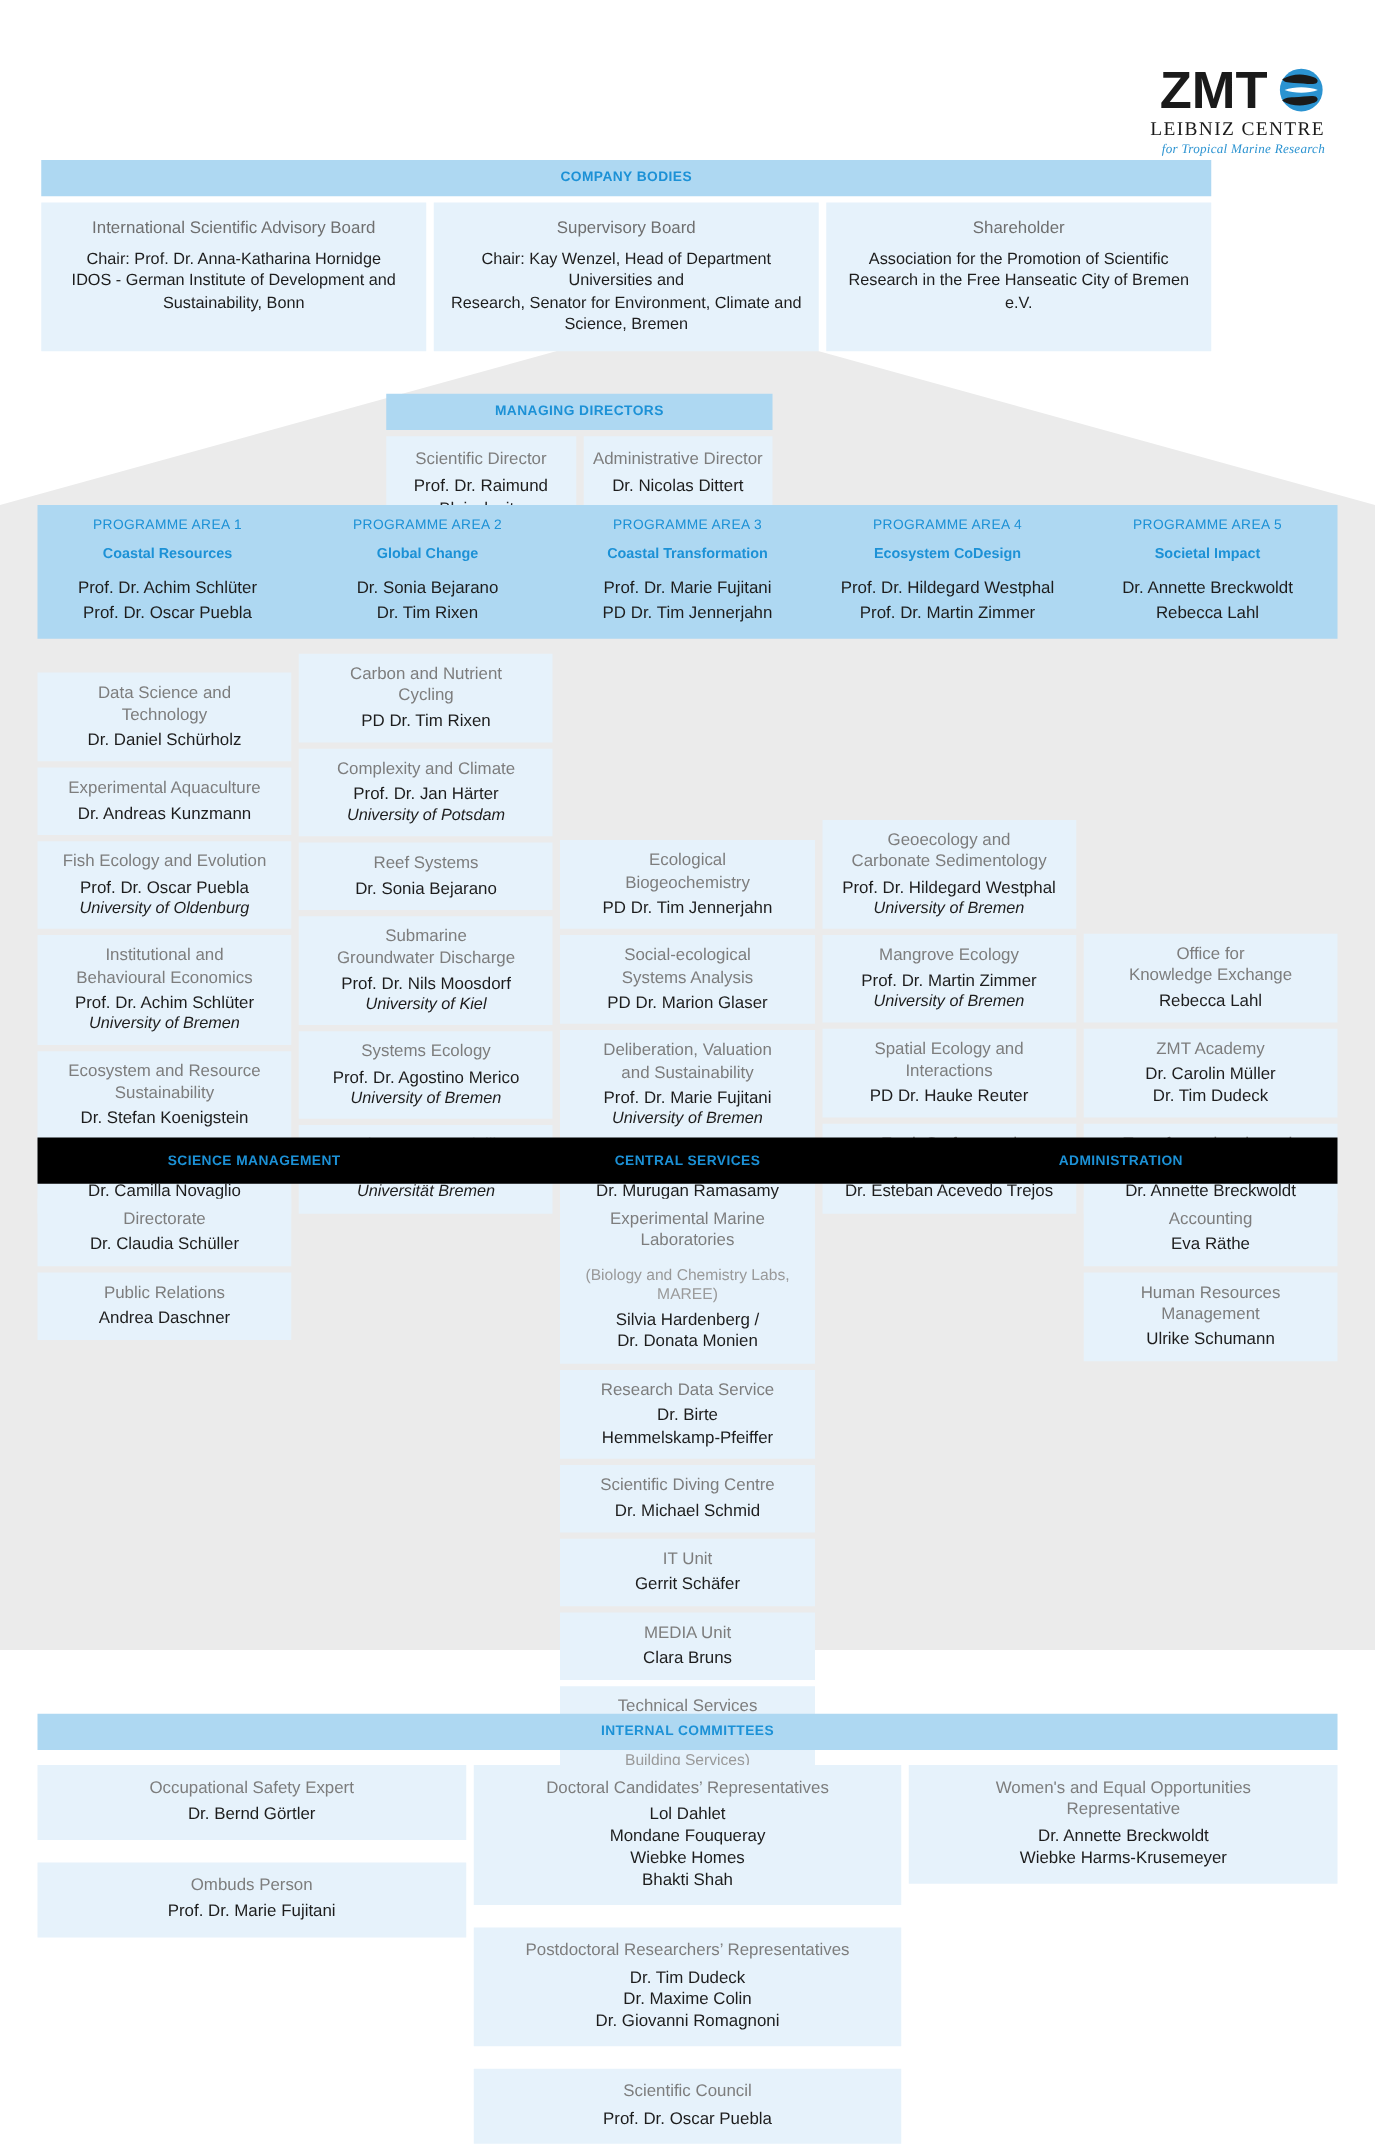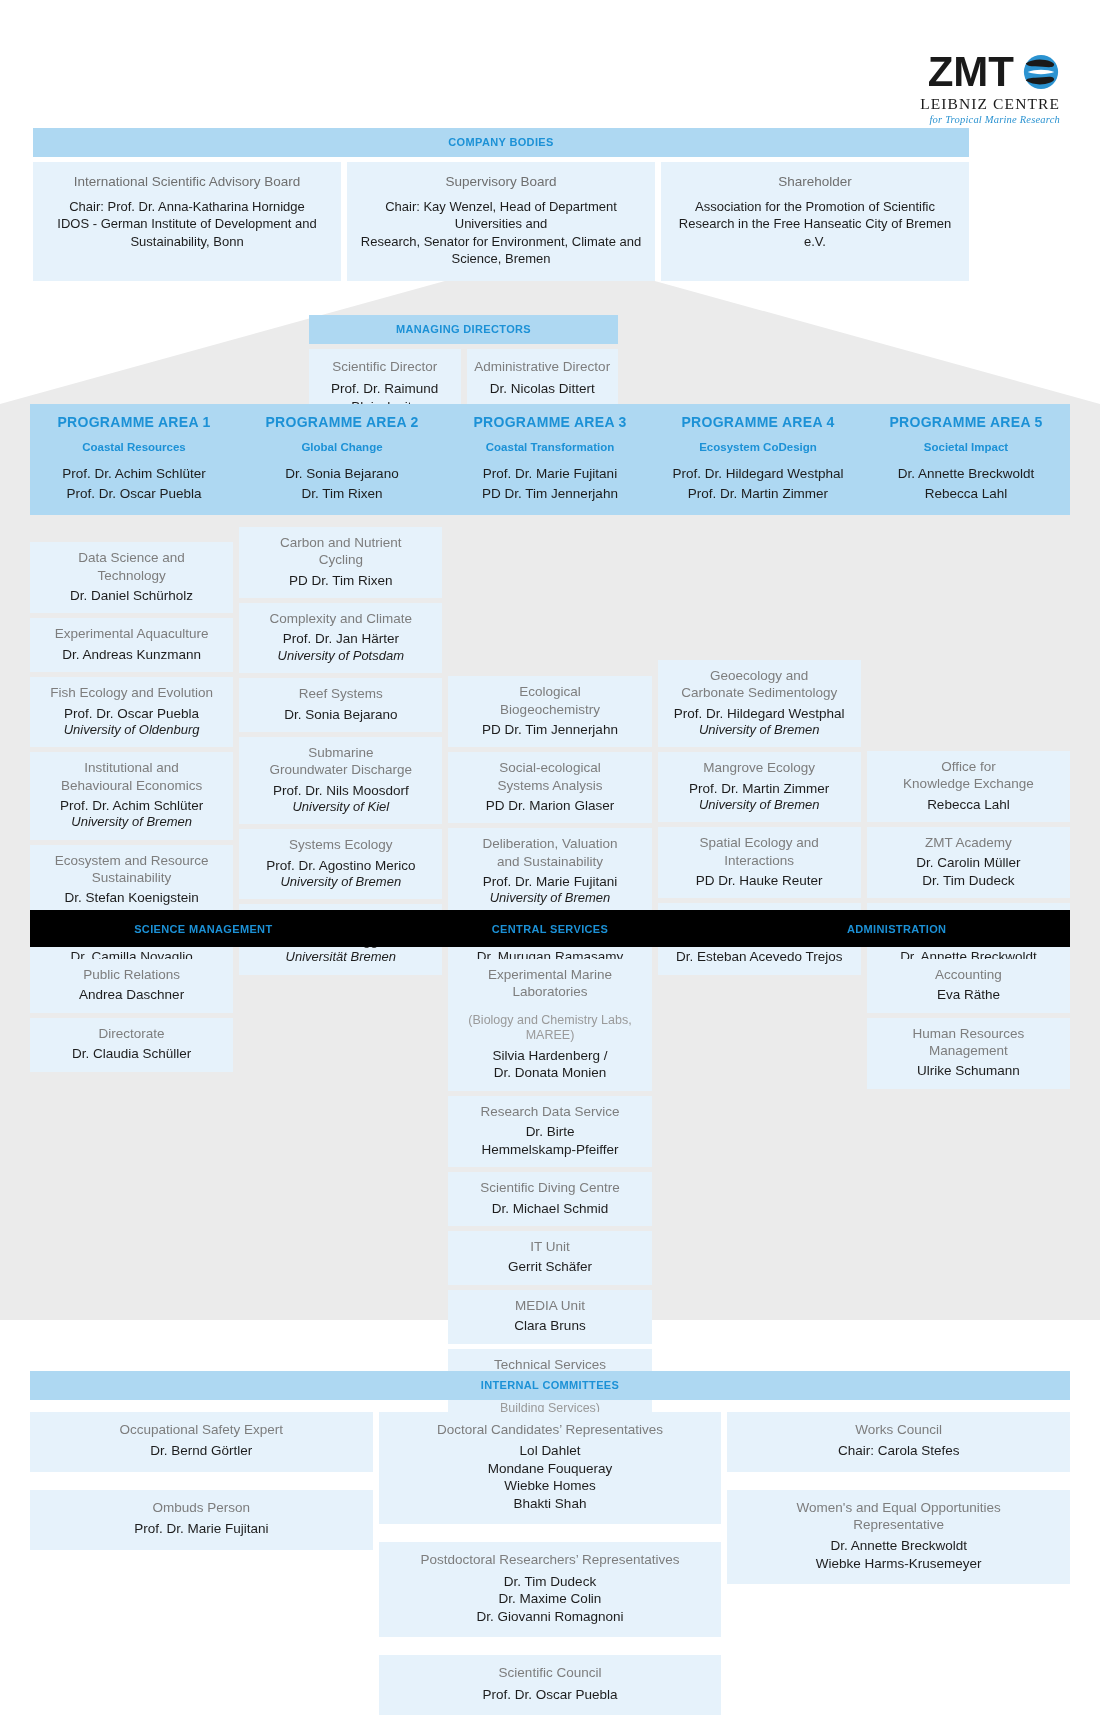--- a/index.html
+++ b/index.html
@@ -94,21 +94,21 @@
   .md-row { display: flex; gap: 6px; margin-top: 5px; }
   .md-row .card { flex: 1 1 0; padding: 9px 6px 12px 6px; }
   .md-row .card .t { font-size: 13.5px; }
   .md-row .card .n { font-size: 13.5px; margin-top: 5px; }
 
   
   .sec-pa { position: absolute; left: 30px; top: 404px; width: 1040px; z-index: 2; }
   .pa-header { background: #aed8f2; display: flex; padding: 10px 0 12px 0; }
   .pa-header .pa-col { flex: 1 1 0; text-align: center; padding: 0 6px; }
   .pa-header .pa-num {
-    color: #1c91d6; font-size: 14px; font-weight: 700; letter-spacing: .3px;
+    color: #1c91d6; font-size: 11px; font-weight: 400; letter-spacing: .3px;
   }
   .pa-header .pa-name {
     color: #1c91d6; font-size: 11.5px; font-weight: 700; margin-top: 11px;
   }
   .pa-header .pa-lead {
     color: #1d1d1d; font-size: 13.5px; margin-top: 11px; line-height: 1.45;
   }
 
   .pa-body { display: flex; gap: 6px; margin-top: 12px; align-items: flex-end; }
   .pa-body .pa-colbody { flex: 1 1 0; display: flex; flex-direction: column; gap: 5px; }
@@ -337,26 +337,26 @@
     <div class="sv-cell">
       <span>CENTRAL SERVICES</span>
     </div>
     <div class="sv-cell">
       <span>ADMINISTRATION</span>
     </div>
   </div>
   <div class="sv-body">
     <div class="sv-col" id="sv-sm">
         <div class="card">
+          <div class="t">Directorate</div>
+          <div class="n">Dr. Claudia Schüller</div>
+        </div>
+        <div class="card">
           <div class="t">Public Relations</div>
           <div class="n">Andrea Daschner</div>
-        </div>
-        <div class="card">
-          <div class="t">Directorate</div>
-          <div class="n">Dr. Claudia Schüller</div>
         </div>
       </div>
     <div class="sv-spacer"></div>
     <div class="sv-col" id="sv-cs">
         <div class="card">
           <div class="t">Experimental Marine<br>Laboratories</div>
           <div class="paren">(Biology and Chemistry Labs,<br>MAREE)</div>
           <div class="n">Silvia Hardenberg /<br>Dr. Donata Monien</div>
         </div>
         <div class="card">
@@ -417,22 +417,18 @@
           <div class="t">Postdoctoral Researchers’ Representatives</div>
           <div class="n">Dr. Tim Dudeck<br>Dr. Maxime Colin<br>Dr. Giovanni Romagnoni</div>
         </div>
         <div class="card">
           <div class="t">Scientific Council</div>
           <div class="n">Prof. Dr. Oscar Puebla</div>
         </div>
       </div>
     <div class="ic-col" id="ic-right">
         <div class="card">
-          <div class="t">Works Council</div>
-          <div class="n">Chair: Carola Stefes</div>
-        </div>
-        <div class="card">
           <div class="t">Women's and Equal Opportunities<br>Representative</div>
           <div class="n">Dr. Annette Breckwoldt<br>Wiebke Harms-Krusemeyer</div>
         </div>
       </div>
   </div>
 </div>
 
 </body></html>

